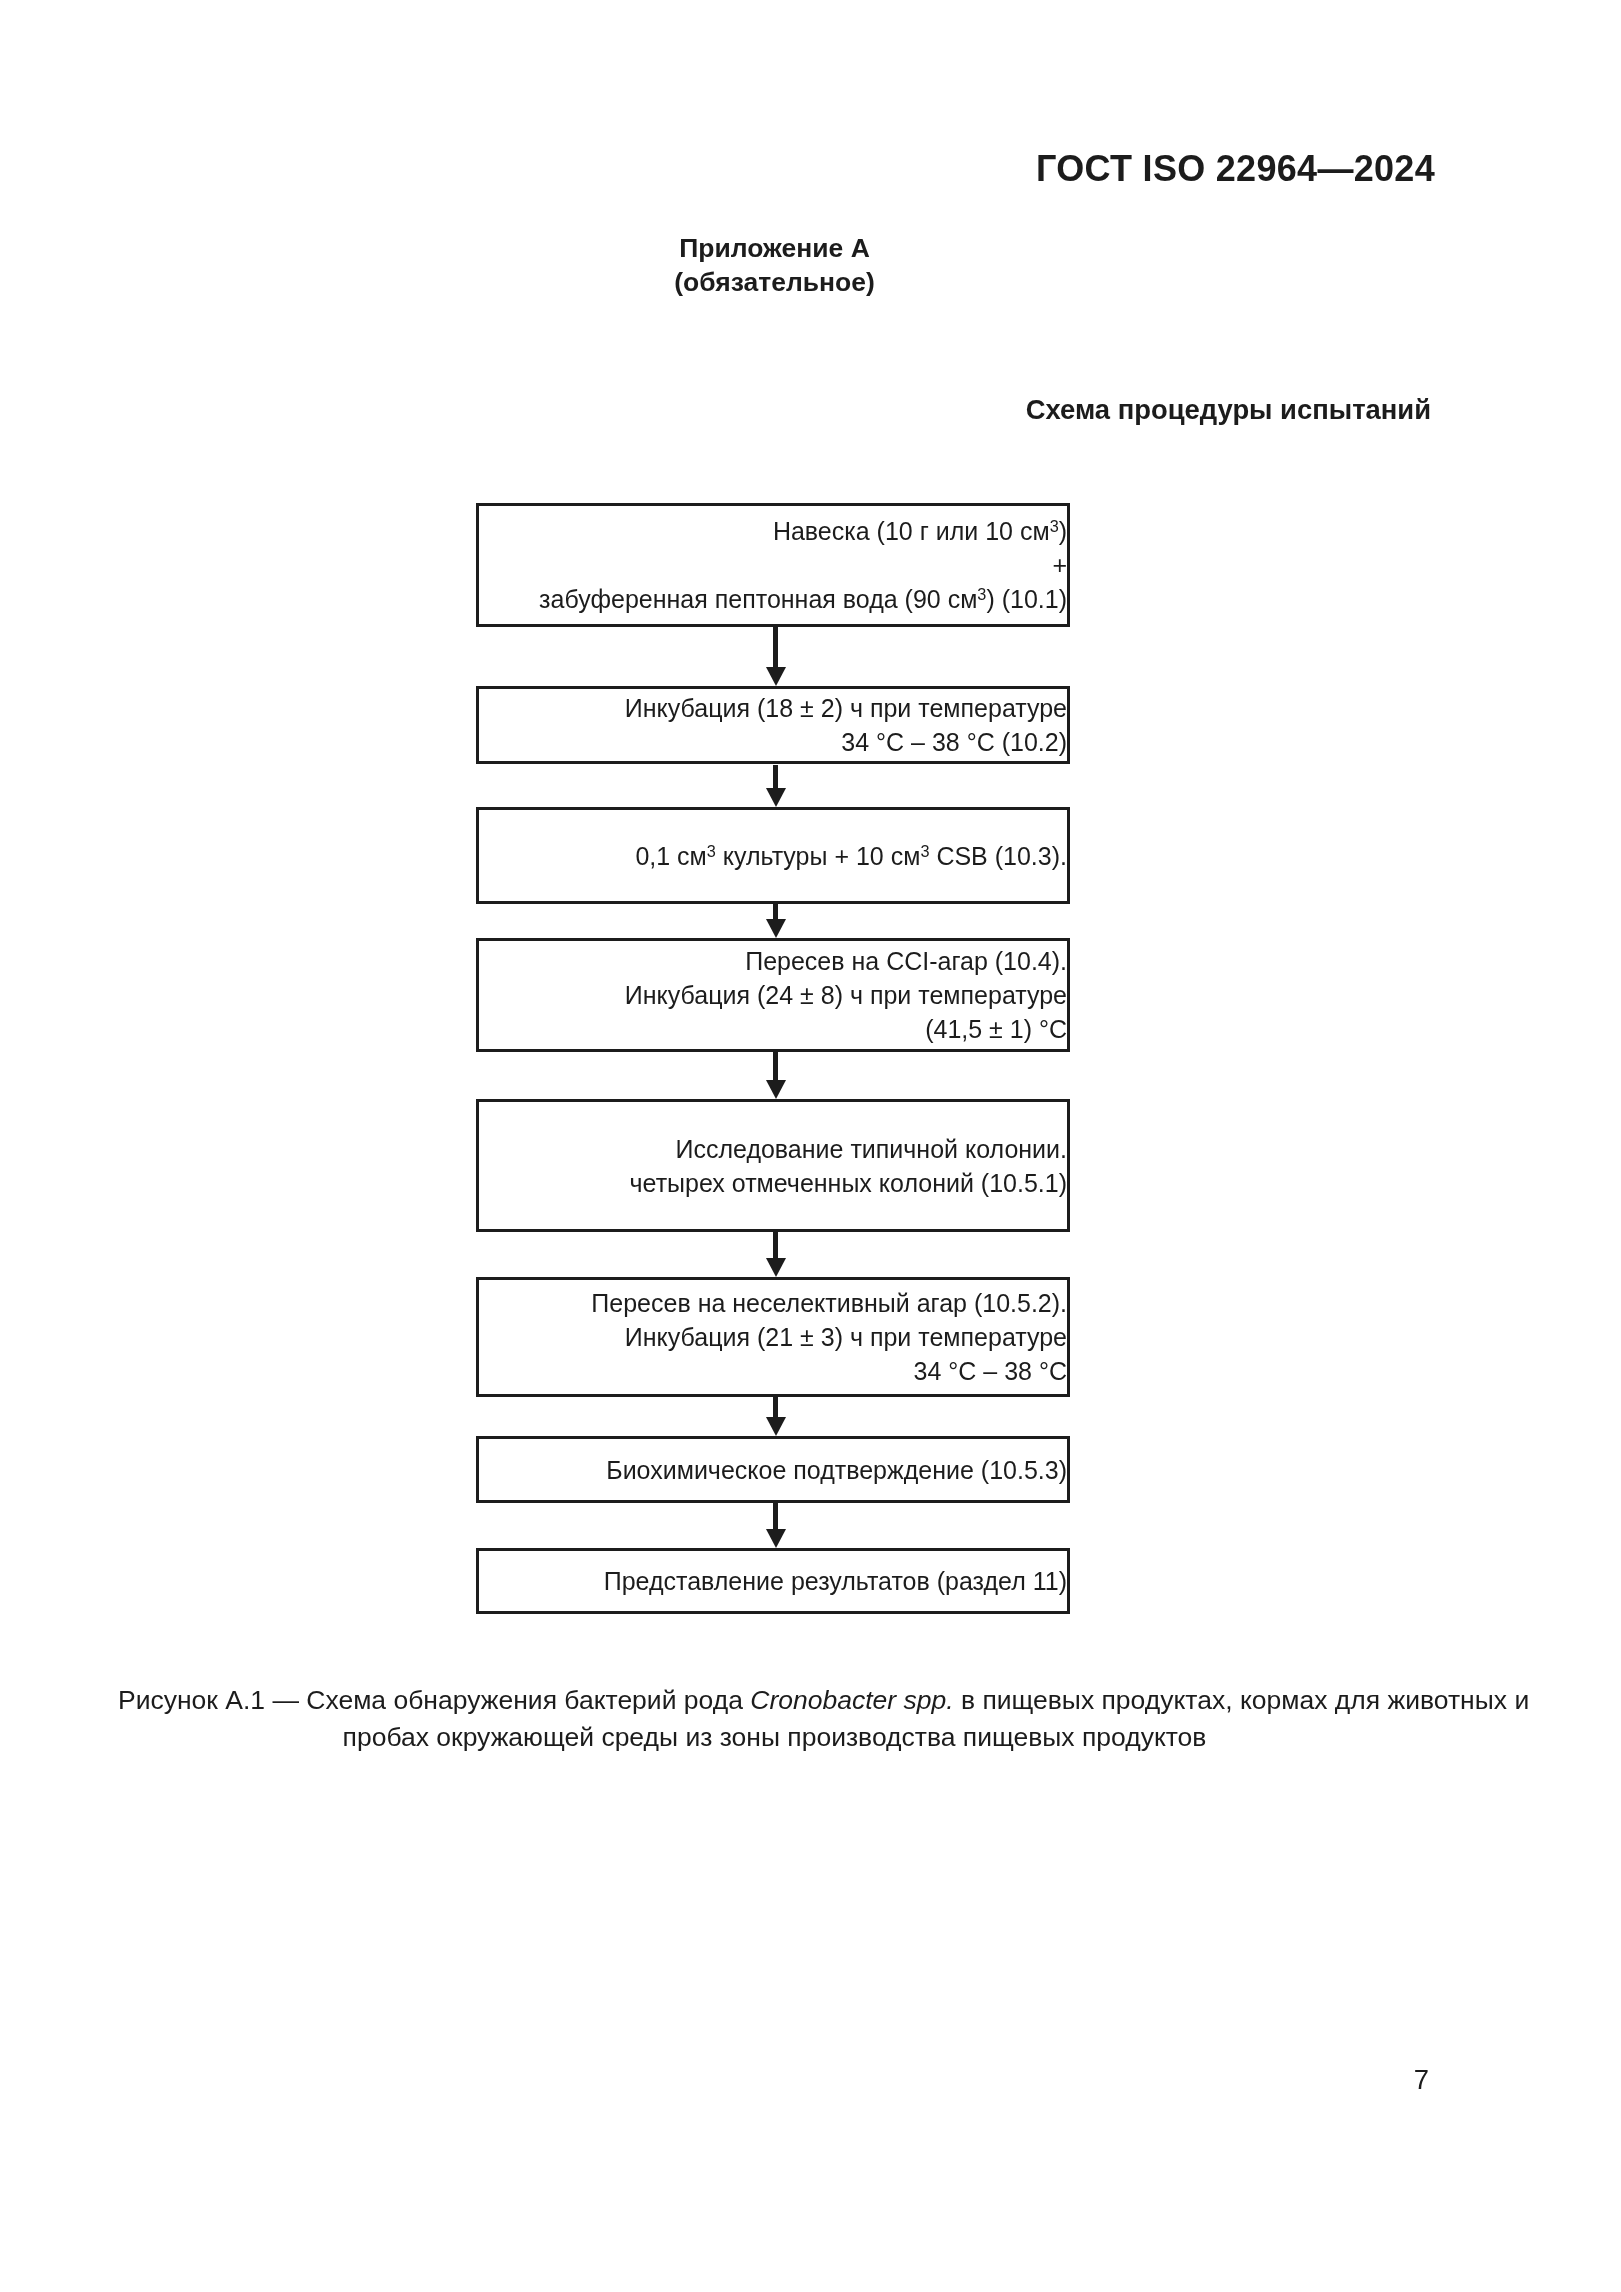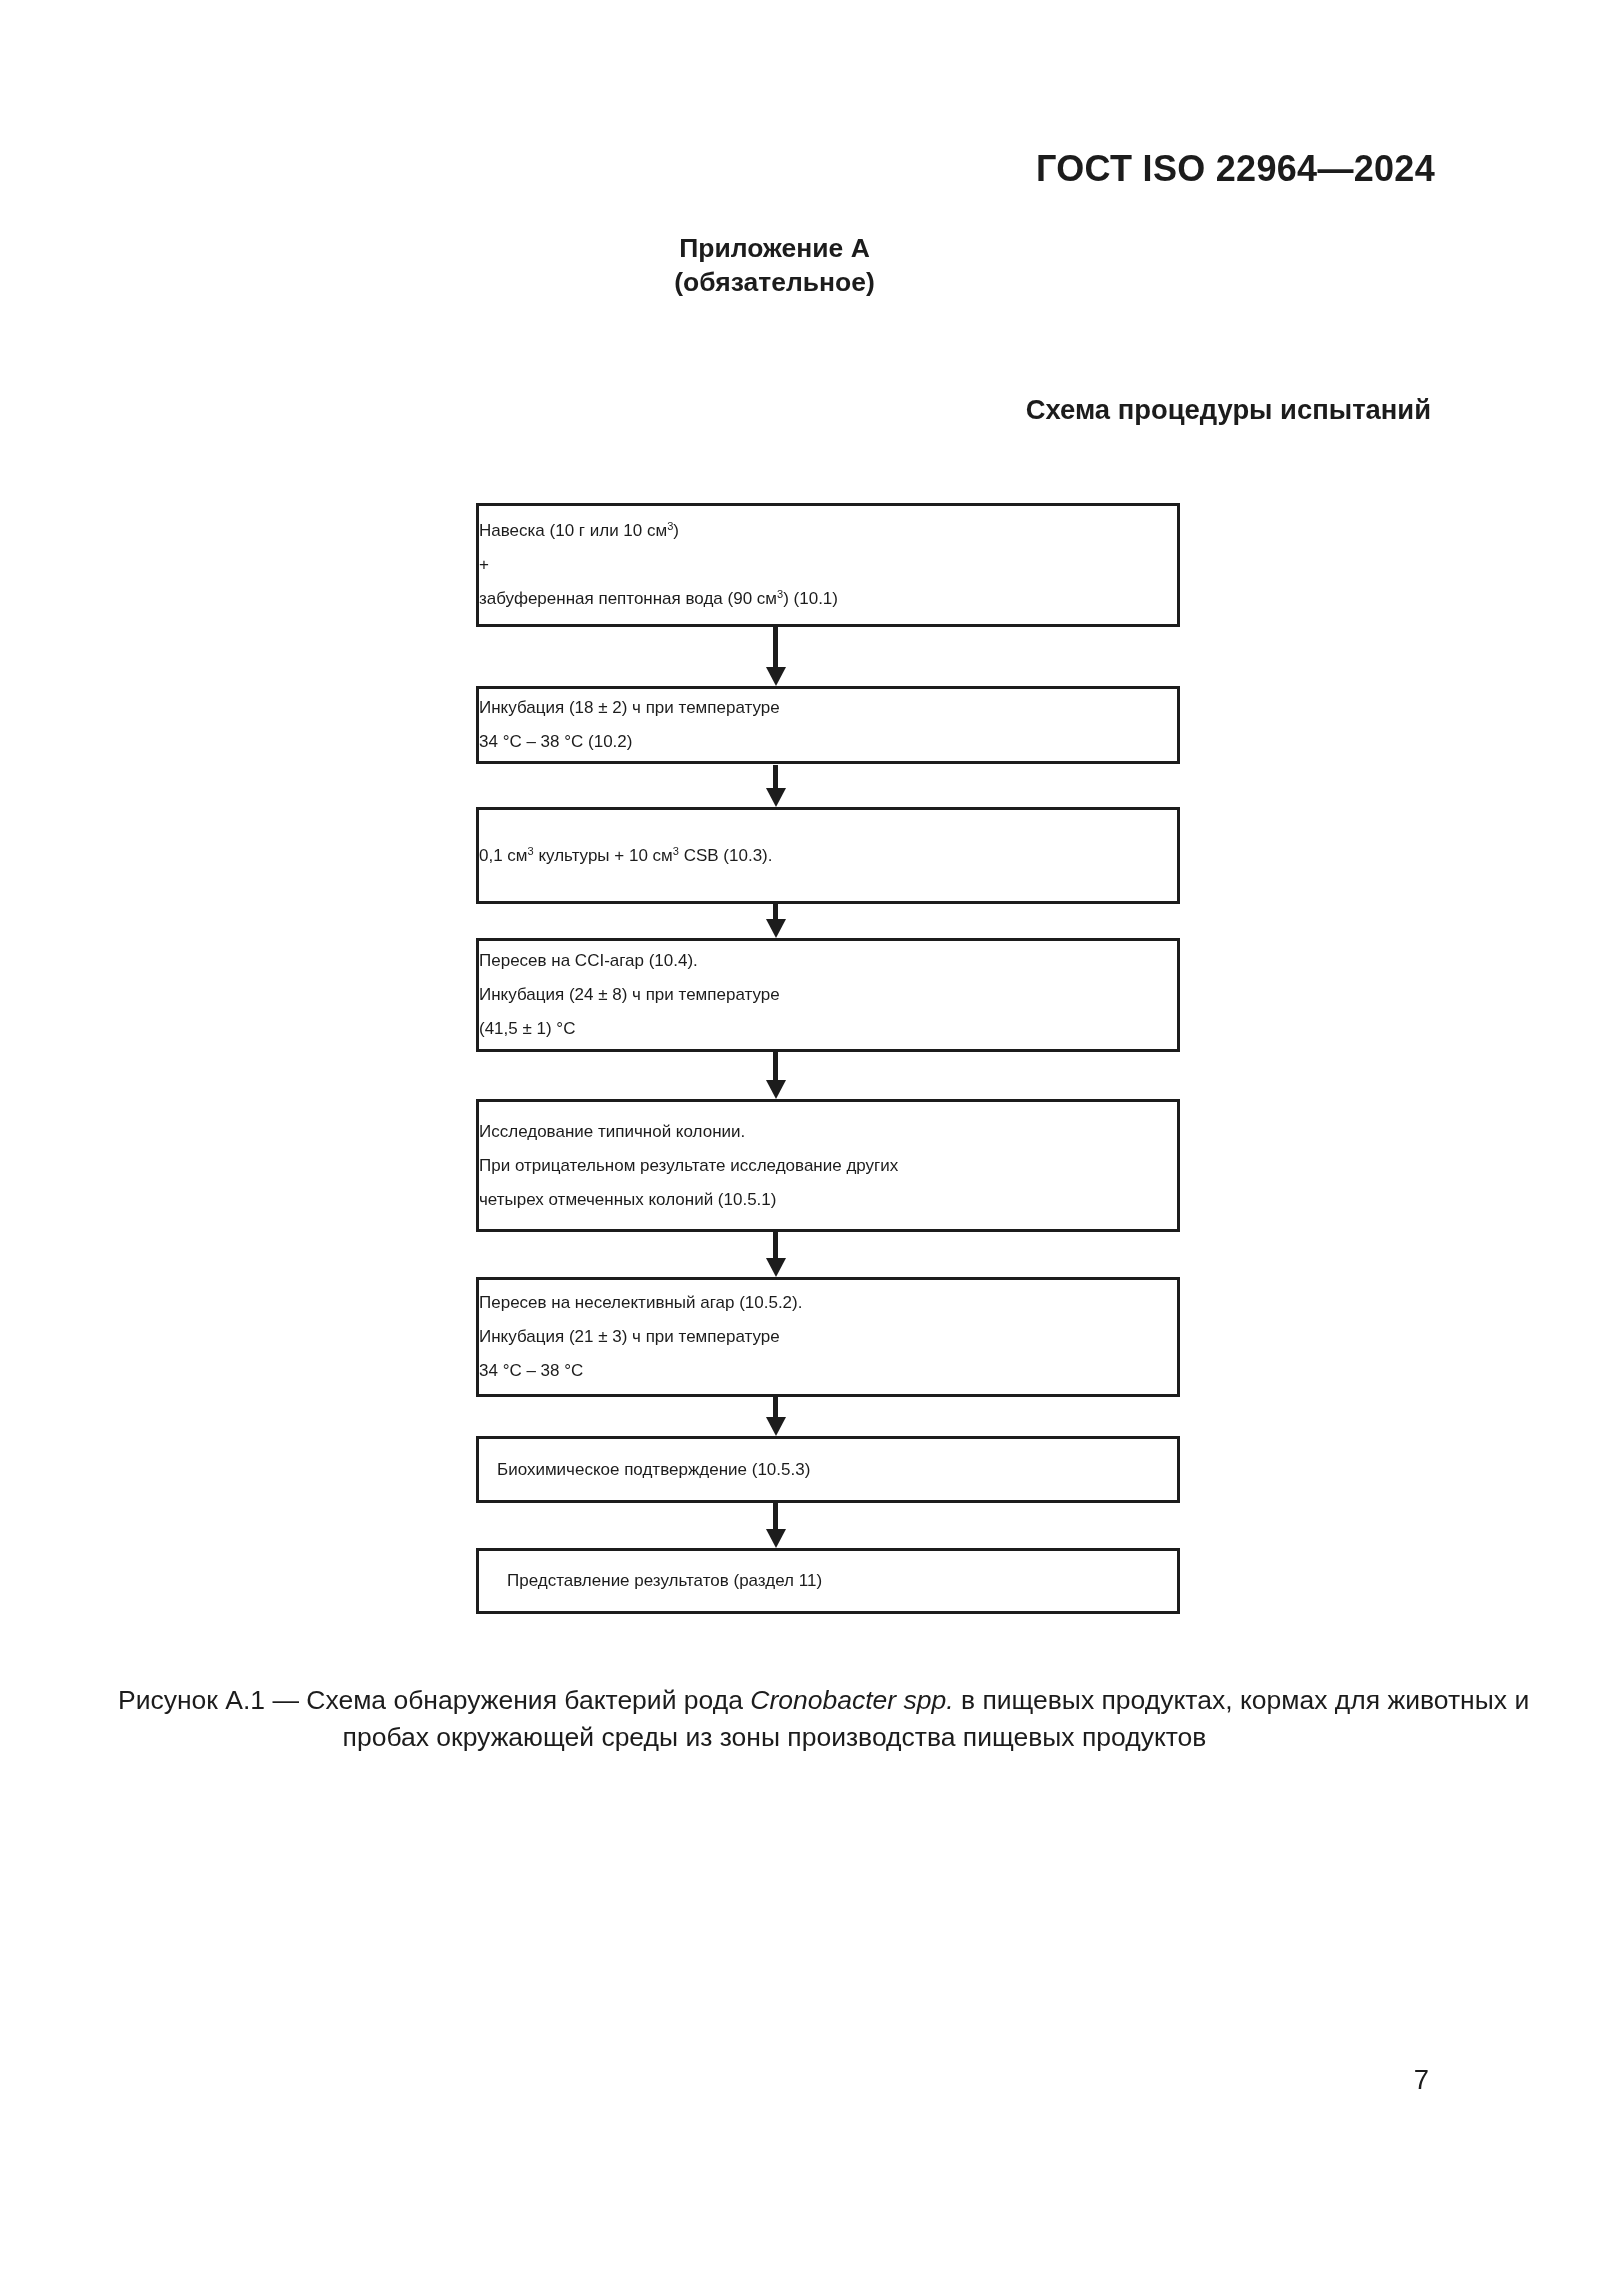--- a/index.html
+++ b/index.html
@@ -37,29 +37,29 @@
     top: 394px;
     left: 118px;
     width: 1313px;
     text-align: right;
     font-size: 27.4px;
     font-weight: bold;
   }
   .flow-box {
     position: absolute;
     left: 476px;
-    width: 704px;
+    width: 594px;
     box-sizing: border-box;
     border: 3.9px solid #1c1c1c;
     display: flex;
     flex-direction: column;
     justify-content: center;
-    align-items: flex-start;
+    align-items: flex-end;
     text-align: center;
-    font-size: 17px;
+    font-size: 25px;
     line-height: 34px;
     background: #ffffff;
   }
   .flow-box .line, .caption .line { white-space: nowrap; }
   sup { font-size: 0.65em; line-height: 0; vertical-align: 0.5em; }
   .b1 { top: 503px;  height: 124px; }
   .b2 { top: 686px;  height: 78px;  }
   .b3 { top: 807px;  height: 97px;  }
   .b4 { top: 938px;  height: 114px; }
   .b5 { top: 1099px; height: 133px; }
@@ -151,21 +151,20 @@
       <div class="line"><span>Инкубация (24 ± 8) ч при температуре</span></div>
       <div class="line"><span>(41,5 ± 1) °С</span></div>
     </div>
   <div class="flow-arrow a4">
     <div class="stem"></div>
     <div class="head"></div>
   </div>
 
   <div class="flow-box b5">
       <div class="line"><span>Исследование типичной колонии.</span></div>
-      <div class="line"><span>При отрицательном результате исследование других</span></div>
       <div class="line"><span>четырех отмеченных колоний (10.5.1)</span></div>
     </div>
   <div class="flow-arrow a5">
     <div class="stem"></div>
     <div class="head"></div>
   </div>
 
   <div class="flow-box b6">
       <div class="line"><span>Пересев на неселективный агар (10.5.2).</span></div>
       <div class="line"><span>Инкубация (21 ± 3) ч при температуре</span></div>

